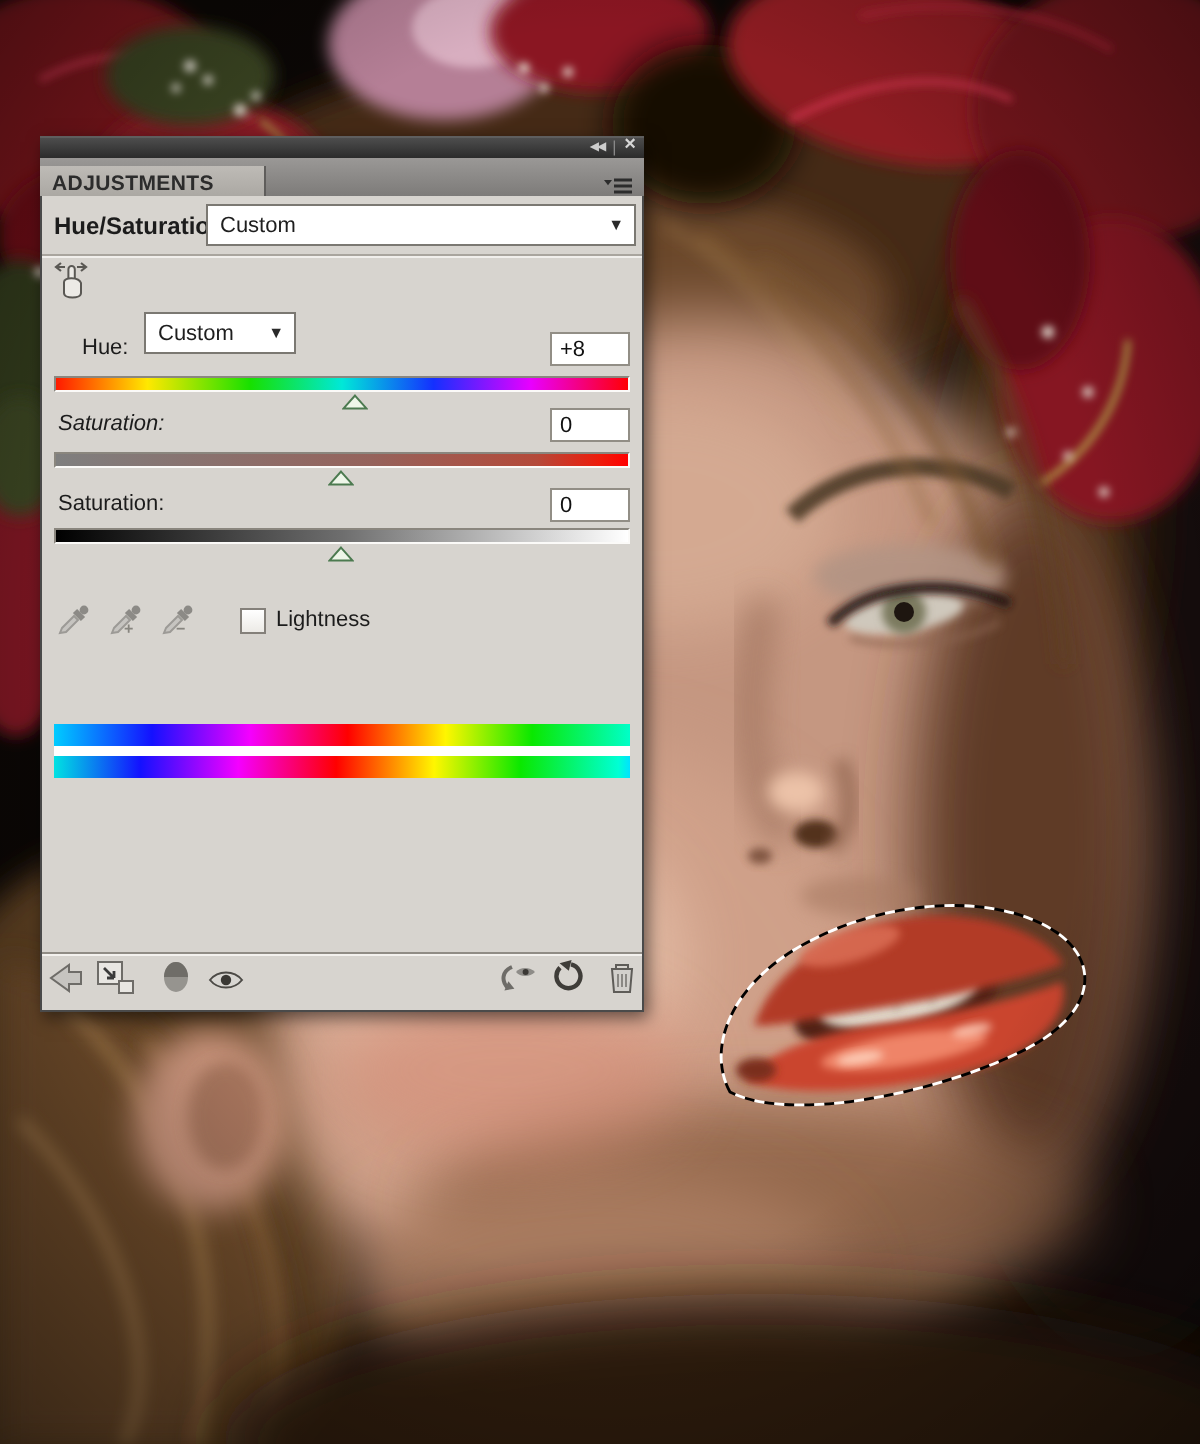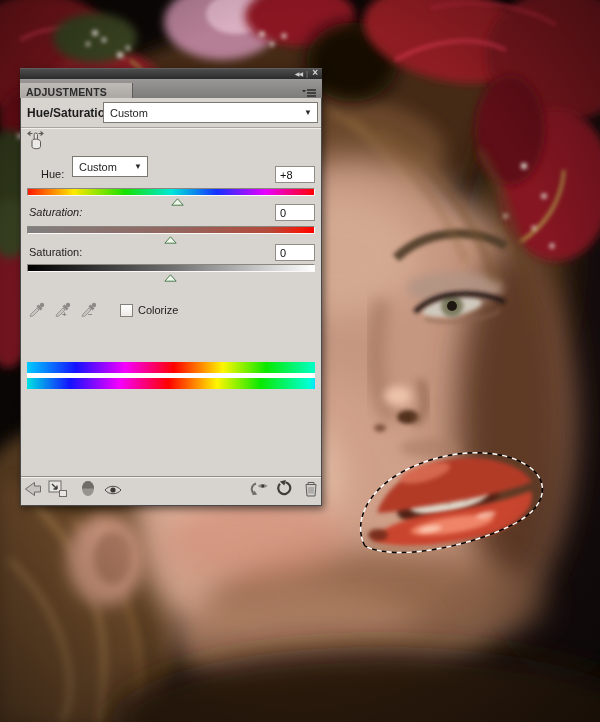--- a/index.html
+++ b/index.html
@@ -281,21 +281,21 @@
       </span>
       <span class="abs ic" style="left:59px;top:202px;">
         <svg width="18" height="18" viewBox="0 0 18 18">
             <path d="M3,14 L9,8 11,10 5,16 2,16.5 Z" fill="#c6c4c0" stroke="#9c9a96"></path>
             <path d="M9.5,5.5 L13.5,9.5" stroke="#8c8a86" stroke-width="3"></path>
             <circle cx="14" cy="5" r="2.2" fill="#8c8a86"></circle>
           </svg>
         <span class="pm abs" style="left:8px;top:10px;">−</span>
       </span>
       <span class="chk abs" style="left:99px;top:206px;"></span>
-      <span class="abs lbl" style="left:117px;top:206px;">Colorize</span>
+      <span class="abs lbl" style="left:117px;top:206px;">Lightness</span>
 
       <div class="spec spec1 abs" style="left:6px;top:264px;width:288px;"></div>
       <div class="specgap abs" style="left:6px;top:275px;width:288px;"></div>
       <div class="spec spec2 abs" style="left:6px;top:280px;width:288px;"></div>
 
       <div class="footer-line abs" style="left:0;top:378px;width:100%;"></div>
 
       <span class="abs ic" style="left:3px;top:383px;">
         <svg width="18" height="16" viewBox="0 0 18 16">
             <path d="M10.5,1.5 L10.5,5 L16.5,5 L16.5,11 L10.5,11 L10.5,14.5 L1.5,8 Z" fill="#c6c4c0" stroke="#6e6c68"></path>

